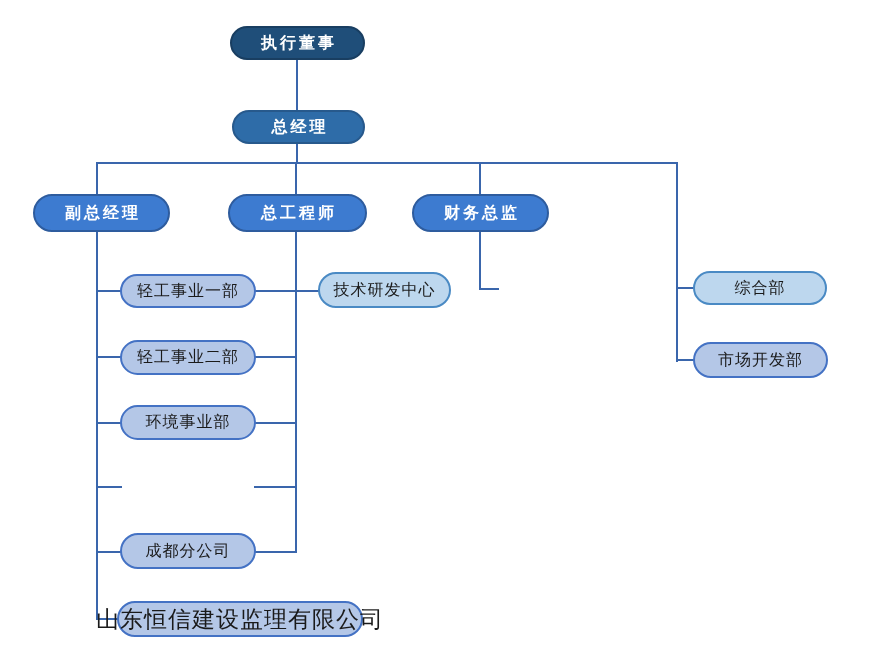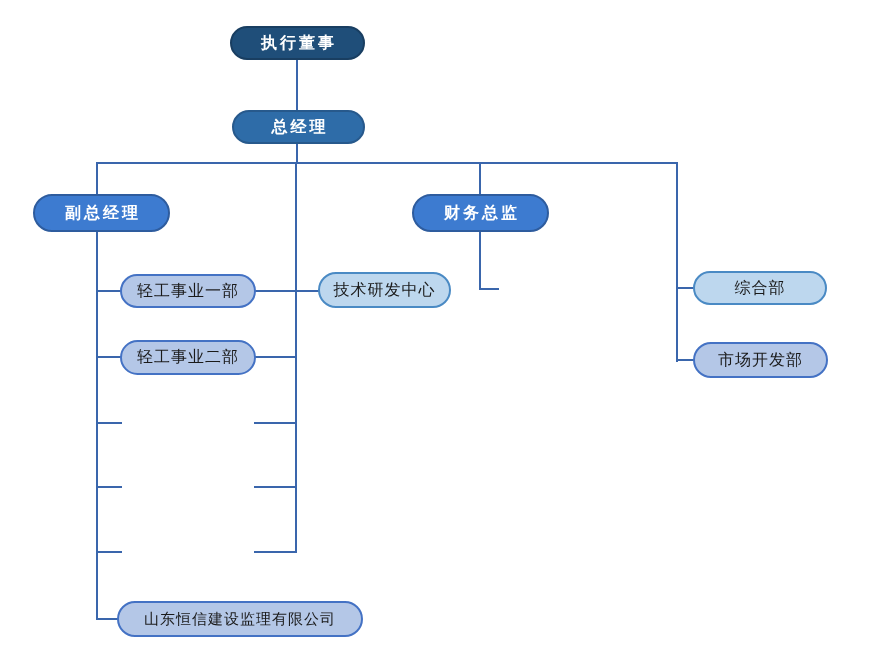--- a/index.html
+++ b/index.html
@@ -33,21 +33,21 @@
   .p4 {left:412px;top:194px;width:137px;height:38px;}
   .p5 {left:120px;top:274px;width:136px;height:34px;}
   .p6 {left:318px;top:272px;width:133px;height:36px;text-align:center;}
   .p7 {left:497px;top:271px;width:131px;height:36px;}
   .p8 {left:693px;top:271px;width:134px;height:34px;}
   .p9 {left:120px;top:340px;width:136px;height:35px;text-align:center;}
   .p10{left:693px;top:342px;width:135px;height:36px;}
   .p11{left:120px;top:405px;width:136px;height:35px;}
   .p12{left:120px;top:469px;width:136px;height:35px;}
   .p13{left:120px;top:533px;width:136px;height:36px;}
-  .p14{left:117px;top:601px;width:246px;height:36px;font-size:15px;}
+  .p14{left:117px;top:601px;width:246px;height:36px;font-size:23px;}
 </style>
 </head>
 <body>
 
 <div class="canvas">
 
   <i class="ln v" style="left:296px;top:58px;height:54px;"></i>
   <i class="ln v" style="left:296px;top:142px;height:22px;"></i>
   <i class="ln h" style="left:96px;top:162px;width:582px;"></i>
   <i class="ln v" style="left:96px;top:162px;height:458px;"></i>
@@ -66,21 +66,24 @@
   <i class="ln h" style="left:254px;top:422px;width:43px;"></i>
   <i class="ln h" style="left:96px;top:486px;width:26px;"></i>
   <i class="ln h" style="left:254px;top:486px;width:43px;"></i>
   <i class="ln h" style="left:96px;top:551px;width:26px;"></i>
   <i class="ln h" style="left:254px;top:551px;width:43px;"></i>
   <i class="ln h" style="left:96px;top:618px;width:23px;"></i>
 
   <div class="node t1 p0">执行董事</div>
   <div class="node t2 p1">总经理</div>
   <div class="node t3 p2">副总经理</div>
+  <div class="node t3 p3">总工程师</div>
   <div class="node t3 p4">财务总监</div>
   <div class="node peri p5">轻工事业一部</div>
   <div class="node sky p6">技术研发中心</div>
   <div class="node sky p8">综合部</div>
   <div class="node peri p9">轻工事业二部</div>
   <div class="node peri p10">市场开发部</div>
+  <div class="node peri p11">环境事业部</div>
+  <div class="node peri p13">成都分公司</div>
   <div class="node peri p14">山东恒信建设监理有限公司</div>
 
 </div>
 
 </body></html>

